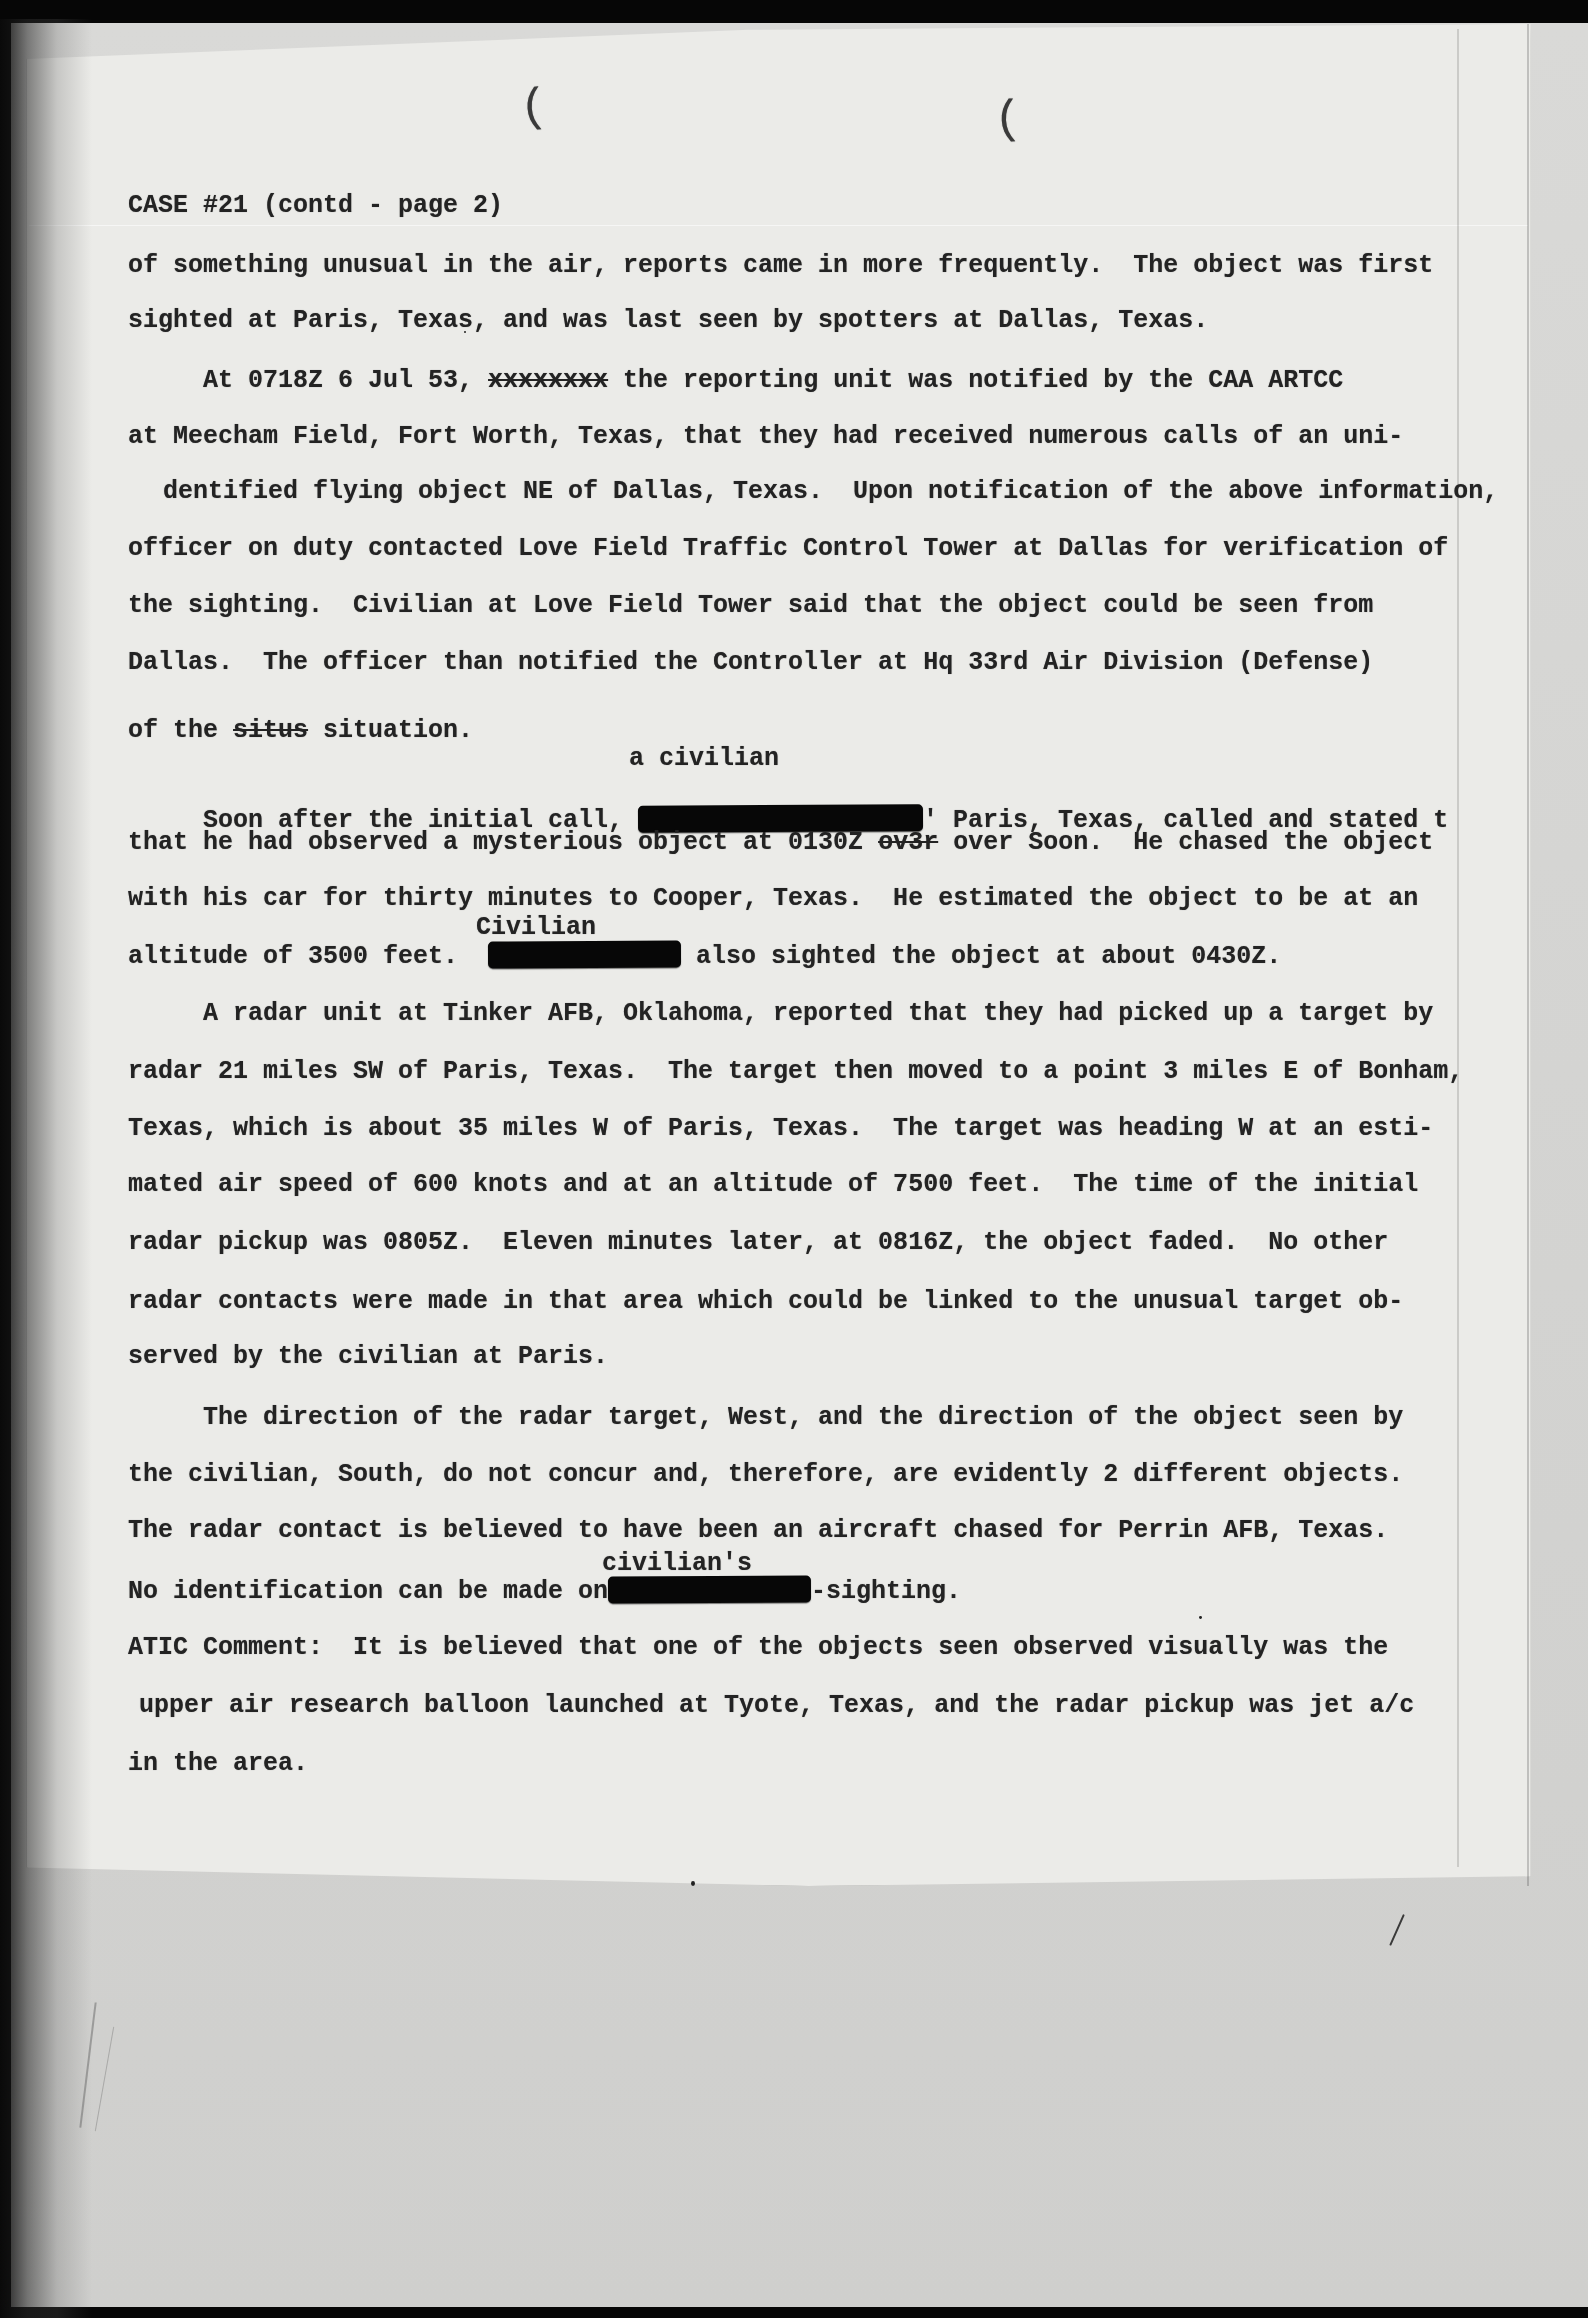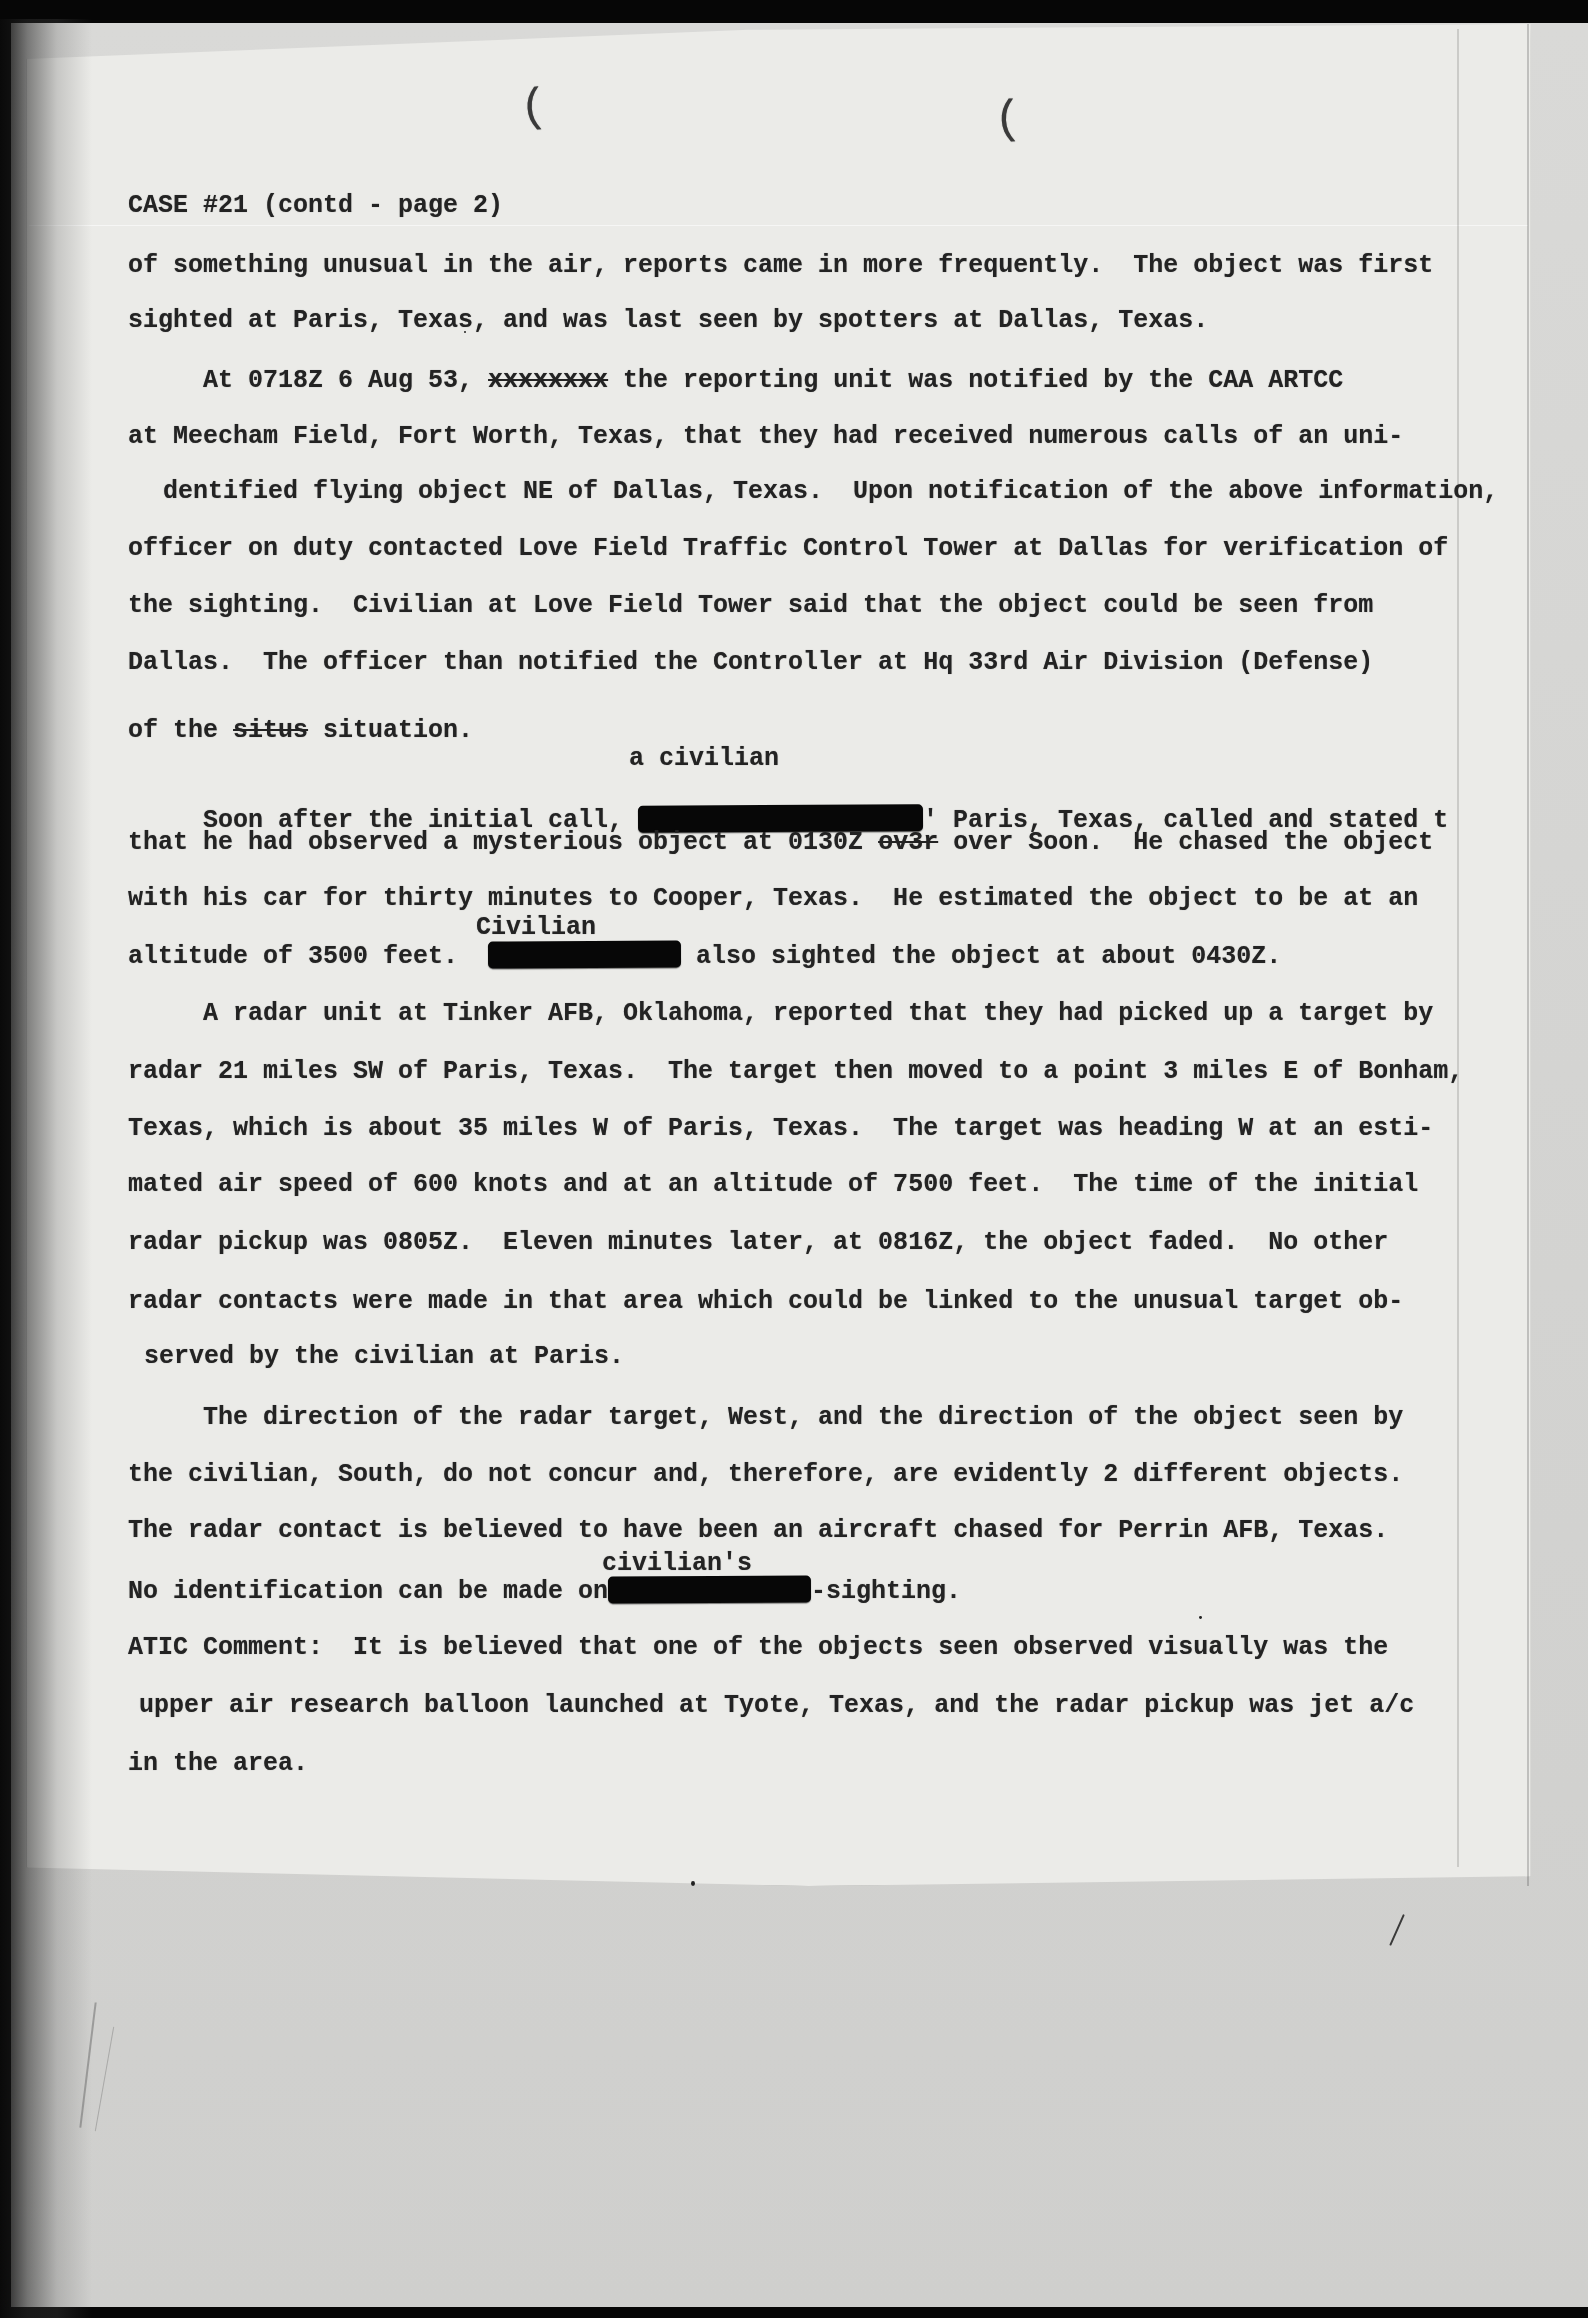--- a/index.html
+++ b/index.html
@@ -80,40 +80,40 @@
 
 <div id="backing"></div>
 <div id="paper"></div>
 <div id="crease"></div>
 <div id="fold-line"></div>
 <div id="right-edge"></div>
 <div id="text-layer">
     <div class="line" style="top: 191px; left: 128px;"><span>CASE #21 (contd - page 2)</span></div>
     <div class="line" style="top: 251px; left: 128px;"><span>of something unusual in the air, reports came in more frequently.  The object was first</span></div>
     <div class="line" style="top: 306px; left: 128px;"><span>sighted at Paris, Texas, and was last seen by spotters at Dallas, Texas.</span></div>
-    <div class="line" style="top: 366px; left: 128px;"><span>     At 0718Z 6 Aug 53, </span><span class="strike">xxxxxxxx</span><span> the reporting unit was notified by the CAA ARTCC</span></div>
+    <div class="line" style="top: 366px; left: 128px;"><span>     At 0718Z 6 Jul 53, </span><span class="strike">xxxxxxxx</span><span> the reporting unit was notified by the CAA ARTCC</span></div>
     <div class="line" style="top: 422px; left: 128px;"><span>at Meecham Field, Fort Worth, Texas, that they had received numerous calls of an uni-</span></div>
     <div class="line" style="top: 477px; left: 128px; margin-left: 35px;"><span>dentified flying object NE of Dallas, Texas.  Upon notification of the above information,</span></div>
     <div class="line" style="top: 534px; left: 128px;"><span>officer on duty contacted Love Field Traffic Control Tower at Dallas for verification of</span></div>
     <div class="line" style="top: 591px; left: 128px;"><span>the sighting.  Civilian at Love Field Tower said that the object could be seen from</span></div>
     <div class="line" style="top: 648px; left: 128px;"><span>Dallas.  The officer than notified the Controller at Hq 33rd Air Division (Defense)</span></div>
     <div class="line" style="top: 716px; left: 128px;"><span>of the </span><span class="strike">situs</span><span> situation.</span></div>
     <div class="line" style="top: 744px; left: 629px;"><span>a civilian</span></div>
     <div class="line" style="top: 805px; left: 128px;"><span>     Soon after the initial call, </span><span class="redact" style="width: 285px;"></span><span>' Paris, Texas, called and stated t</span></div>
     <div class="line" style="top: 828px; left: 128px;"><span>that he had observed a mysterious object at 0130Z </span><span class="strike">ov3r</span><span> over Soon.  He chased the object</span></div>
     <div class="line" style="top: 884px; left: 128px;"><span>with his car for thirty minutes to Cooper, Texas.  He estimated the object to be at an</span></div>
     <div class="line" style="top: 913px; left: 476px;"><span>Civilian</span></div>
     <div class="line" style="top: 941px; left: 128px;"><span>altitude of 3500 feet.  </span><span class="redact" style="width: 193px;"></span><span> also sighted the object at about 0430Z.</span></div>
     <div class="line" style="top: 999px; left: 128px;"><span>     A radar unit at Tinker AFB, Oklahoma, reported that they had picked up a target by</span></div>
     <div class="line" style="top: 1057px; left: 128px;"><span>radar 21 miles SW of Paris, Texas.  The target then moved to a point 3 miles E of Bonham,</span></div>
     <div class="line" style="top: 1114px; left: 128px;"><span>Texas, which is about 35 miles W of Paris, Texas.  The target was heading W at an esti-</span></div>
     <div class="line" style="top: 1170px; left: 128px;"><span>mated air speed of 600 knots and at an altitude of 7500 feet.  The time of the initial</span></div>
     <div class="line" style="top: 1228px; left: 128px;"><span>radar pickup was 0805Z.  Eleven minutes later, at 0816Z, the object faded.  No other</span></div>
     <div class="line" style="top: 1287px; left: 128px;"><span>radar contacts were made in that area which could be linked to the unusual target ob-</span></div>
-    <div class="line" style="top: 1342px; left: 144px;"><span>served by the civilian at Paris.</span></div>
+    <div class="line" style="top: 1342px; left: 128px;"><span>served by the civilian at Paris.</span></div>
     <div class="line" style="top: 1403px; left: 128px;"><span>     The direction of the radar target, West, and the direction of the object seen by</span></div>
     <div class="line" style="top: 1460px; left: 128px;"><span>the civilian, South, do not concur and, therefore, are evidently 2 different objects.</span></div>
     <div class="line" style="top: 1516px; left: 128px;"><span>The radar contact is believed to have been an aircraft chased for Perrin AFB, Texas.</span></div>
     <div class="line" style="top: 1549px; left: 602px;"><span>civilian's</span></div>
     <div class="line" style="top: 1576px; left: 128px;"><span>No identification can be made on</span><span class="redact" style="width: 203px;"></span><span>-sighting.</span></div>
     <div class="line" style="top: 1633px; left: 128px;"><span>ATIC Comment:  It is believed that one of the objects seen observed visually was the</span></div>
     <div class="line" style="top: 1691px; left: 128px; margin-left: 11px;"><span>upper air research balloon launched at Tyote, Texas, and the radar pickup was jet a/c</span></div>
     <div class="line" style="top: 1749px; left: 128px;"><span>in the area.</span></div>
   </div>
 <div id="marks-layer">

